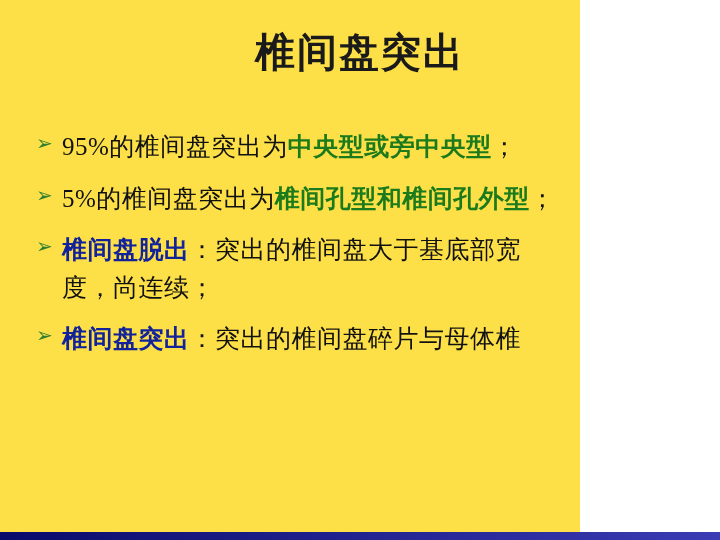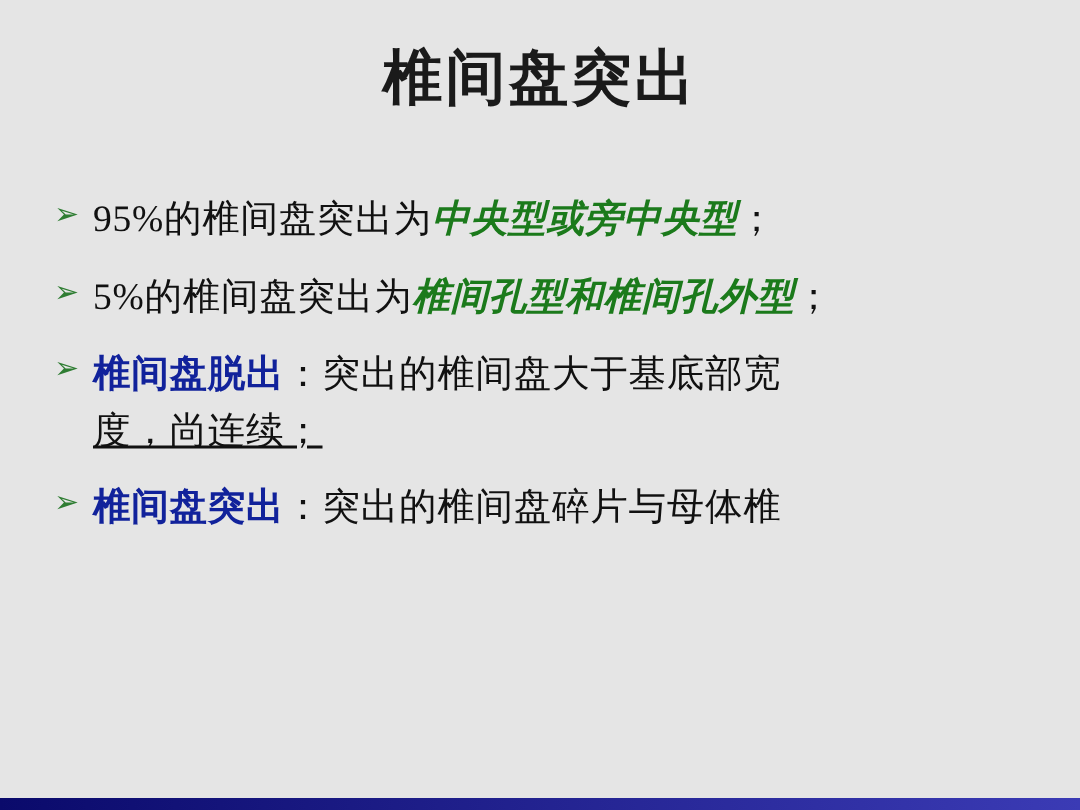--- a/index.html
+++ b/index.html
@@ -8,24 +8,24 @@
   }
   body {
     width: 720px;
     height: 540px;
     background: #ffffff;
     font-family: "Liberation Sans", sans-serif;
     overflow: hidden;
   }
   .slide {
     position: relative;
-    width: 720px;
+    width: 580px;
     height: 540px;
     box-sizing: border-box;
-    background: #e5e5e5;
+    background: #fde047;
   }
   .slide-title {
     position: absolute;
     top: 28px;
     left: 0;
     width: 720px;
     text-align: center;
     font-size: 40px;
     font-weight: bold;
     color: #1a1a1a;
@@ -60,33 +60,31 @@
     letter-spacing: 0.5px;
   }
   .num {
     font-family: "Liberation Serif", serif;
     font-size: 25px;
     text-align: center;
   }
   .green {
     color: #1b7a1b;
     font-weight: bold;
-    font-style: italic;
   }
   .blue {
     color: #11229b;
     font-weight: bold;
     margin-top: 36px;
   }
   .plain {
     color: #111111;
   }
   .indent-line {
     display: block;
-    text-decoration: underline;
   }
   .footer-bar {
     position: absolute;
     left: 0;
     bottom: 0;
     width: 720px;
     height: 8px;
     background: linear-gradient(to right, #0a0a6b 0%, #3b3bb5 100%);
   }
   .arrow-glyph {

